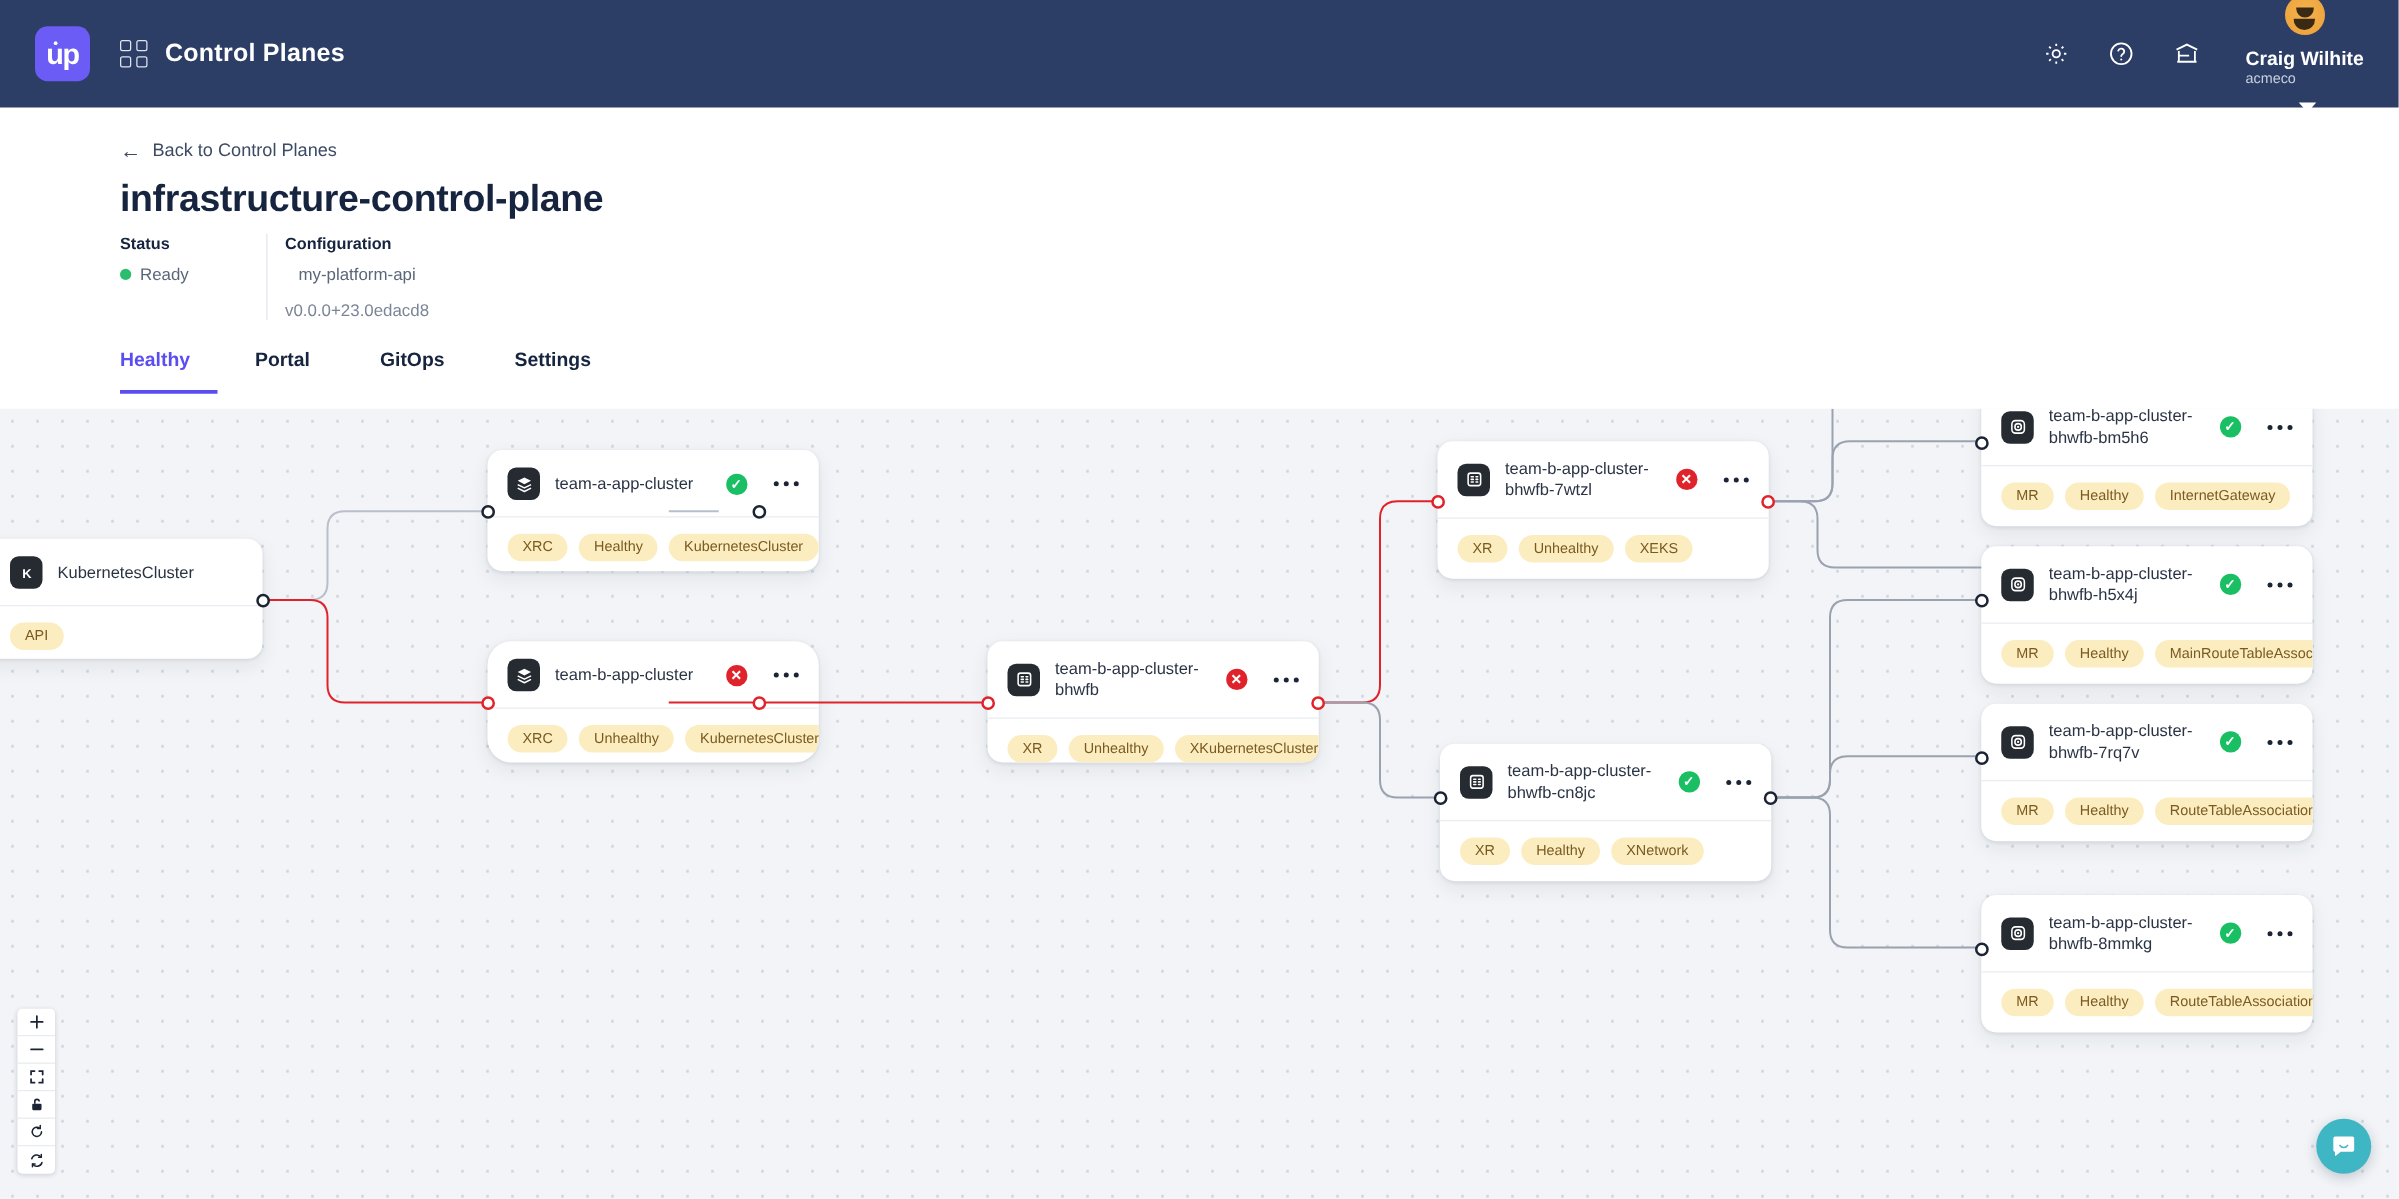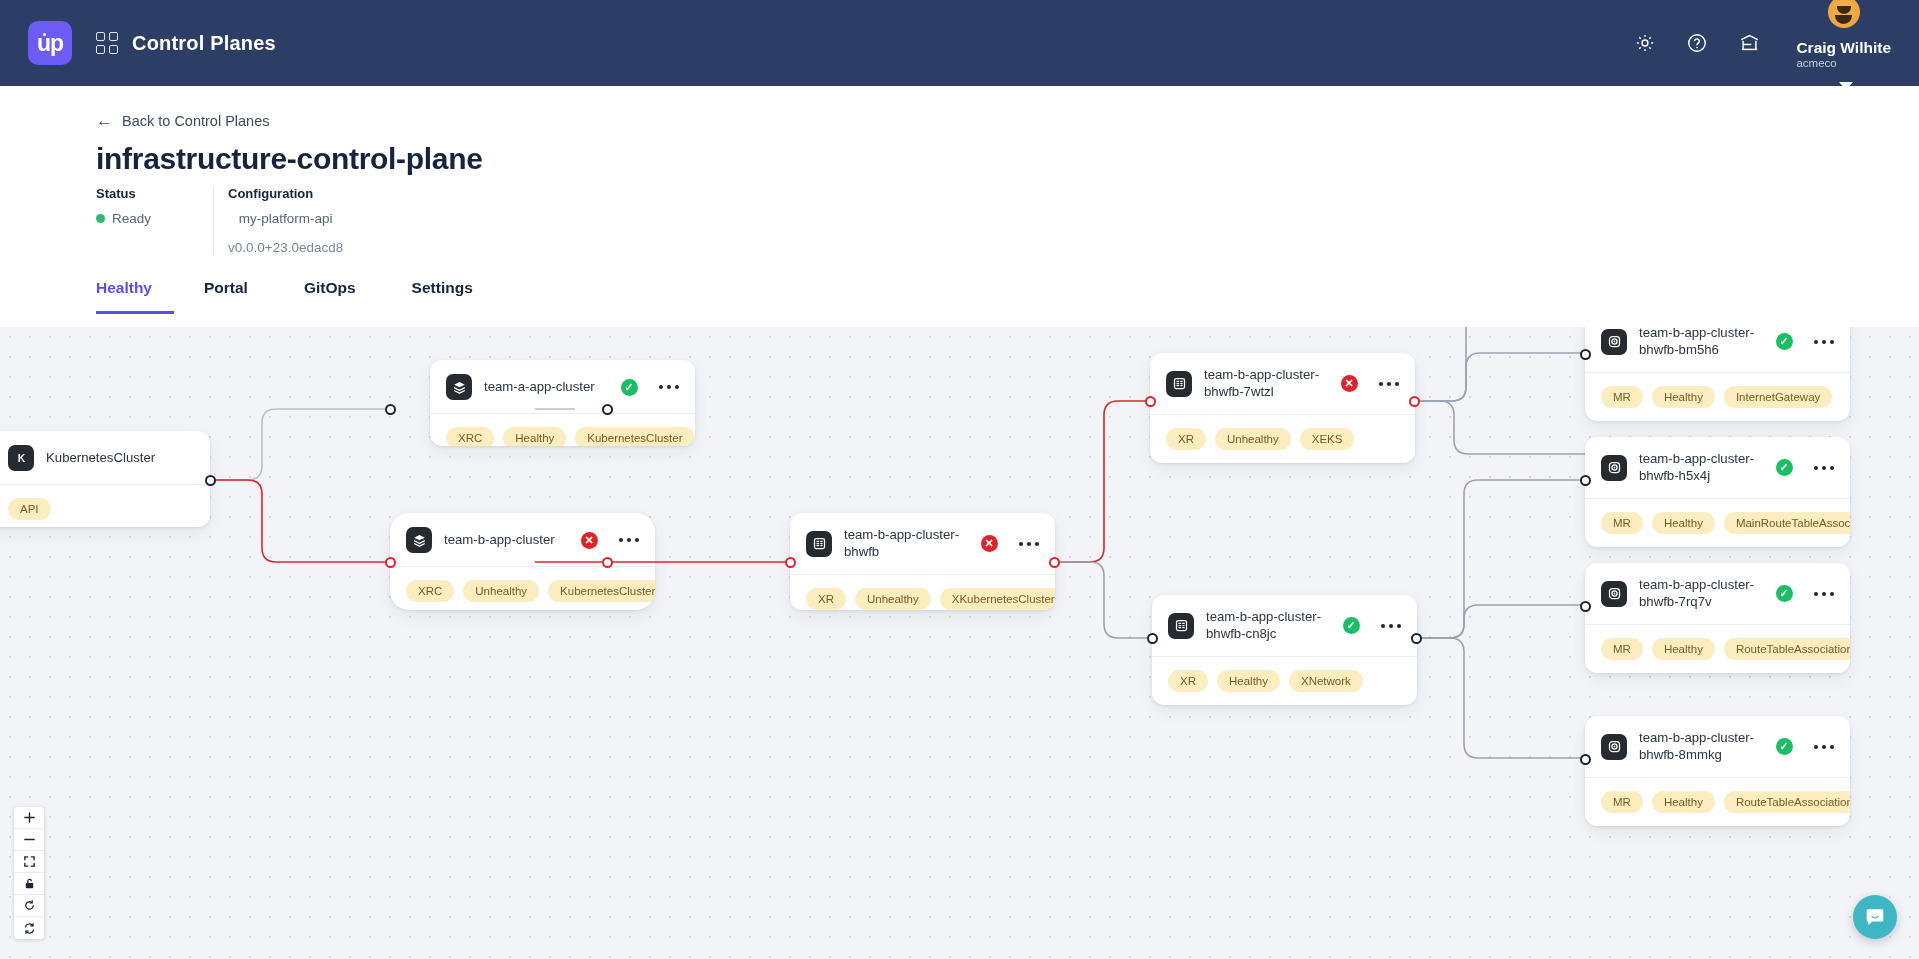--- a/index.html
+++ b/index.html
@@ -257,21 +257,21 @@
       </div>
       <div class="node-title">KubernetesCluster</div>
     </div>
     <div class="node-divider"></div>
     <div class="node-tags" style="padding-left:100px;">
       <span class="tag">API</span>
     </div>
   </div>
   <div class="handle" style="left:205px; top:148px;"></div>
 
-  <div class="node" style="left:390px; top:33px; width:265px; height:86px;margin-left:40px;">
+  <div class="node" style="left:390px; top:33px; width:265px; height:97px;">
     <div class="node-head">
       <div class="node-badge">
         <svg width="15" height="15" viewBox="0 0 18 18" fill="none" stroke="#fff" stroke-width="1.5" stroke-linejoin="round">
           <path d="M9 2.4 2.6 5.6 9 8.8l6.4-3.2z" fill="#fff" stroke="none"></path>
           <path d="M2.6 9.2 9 12.4l6.4-3.2"></path>
             <path d="M2.6 12.6 9 15.8l6.4-3.2"></path>
         </svg>
       </div>
       <div class="node-title">team-a-app-cluster</div>
       <span class="st-icon st-ok">✓</span>

